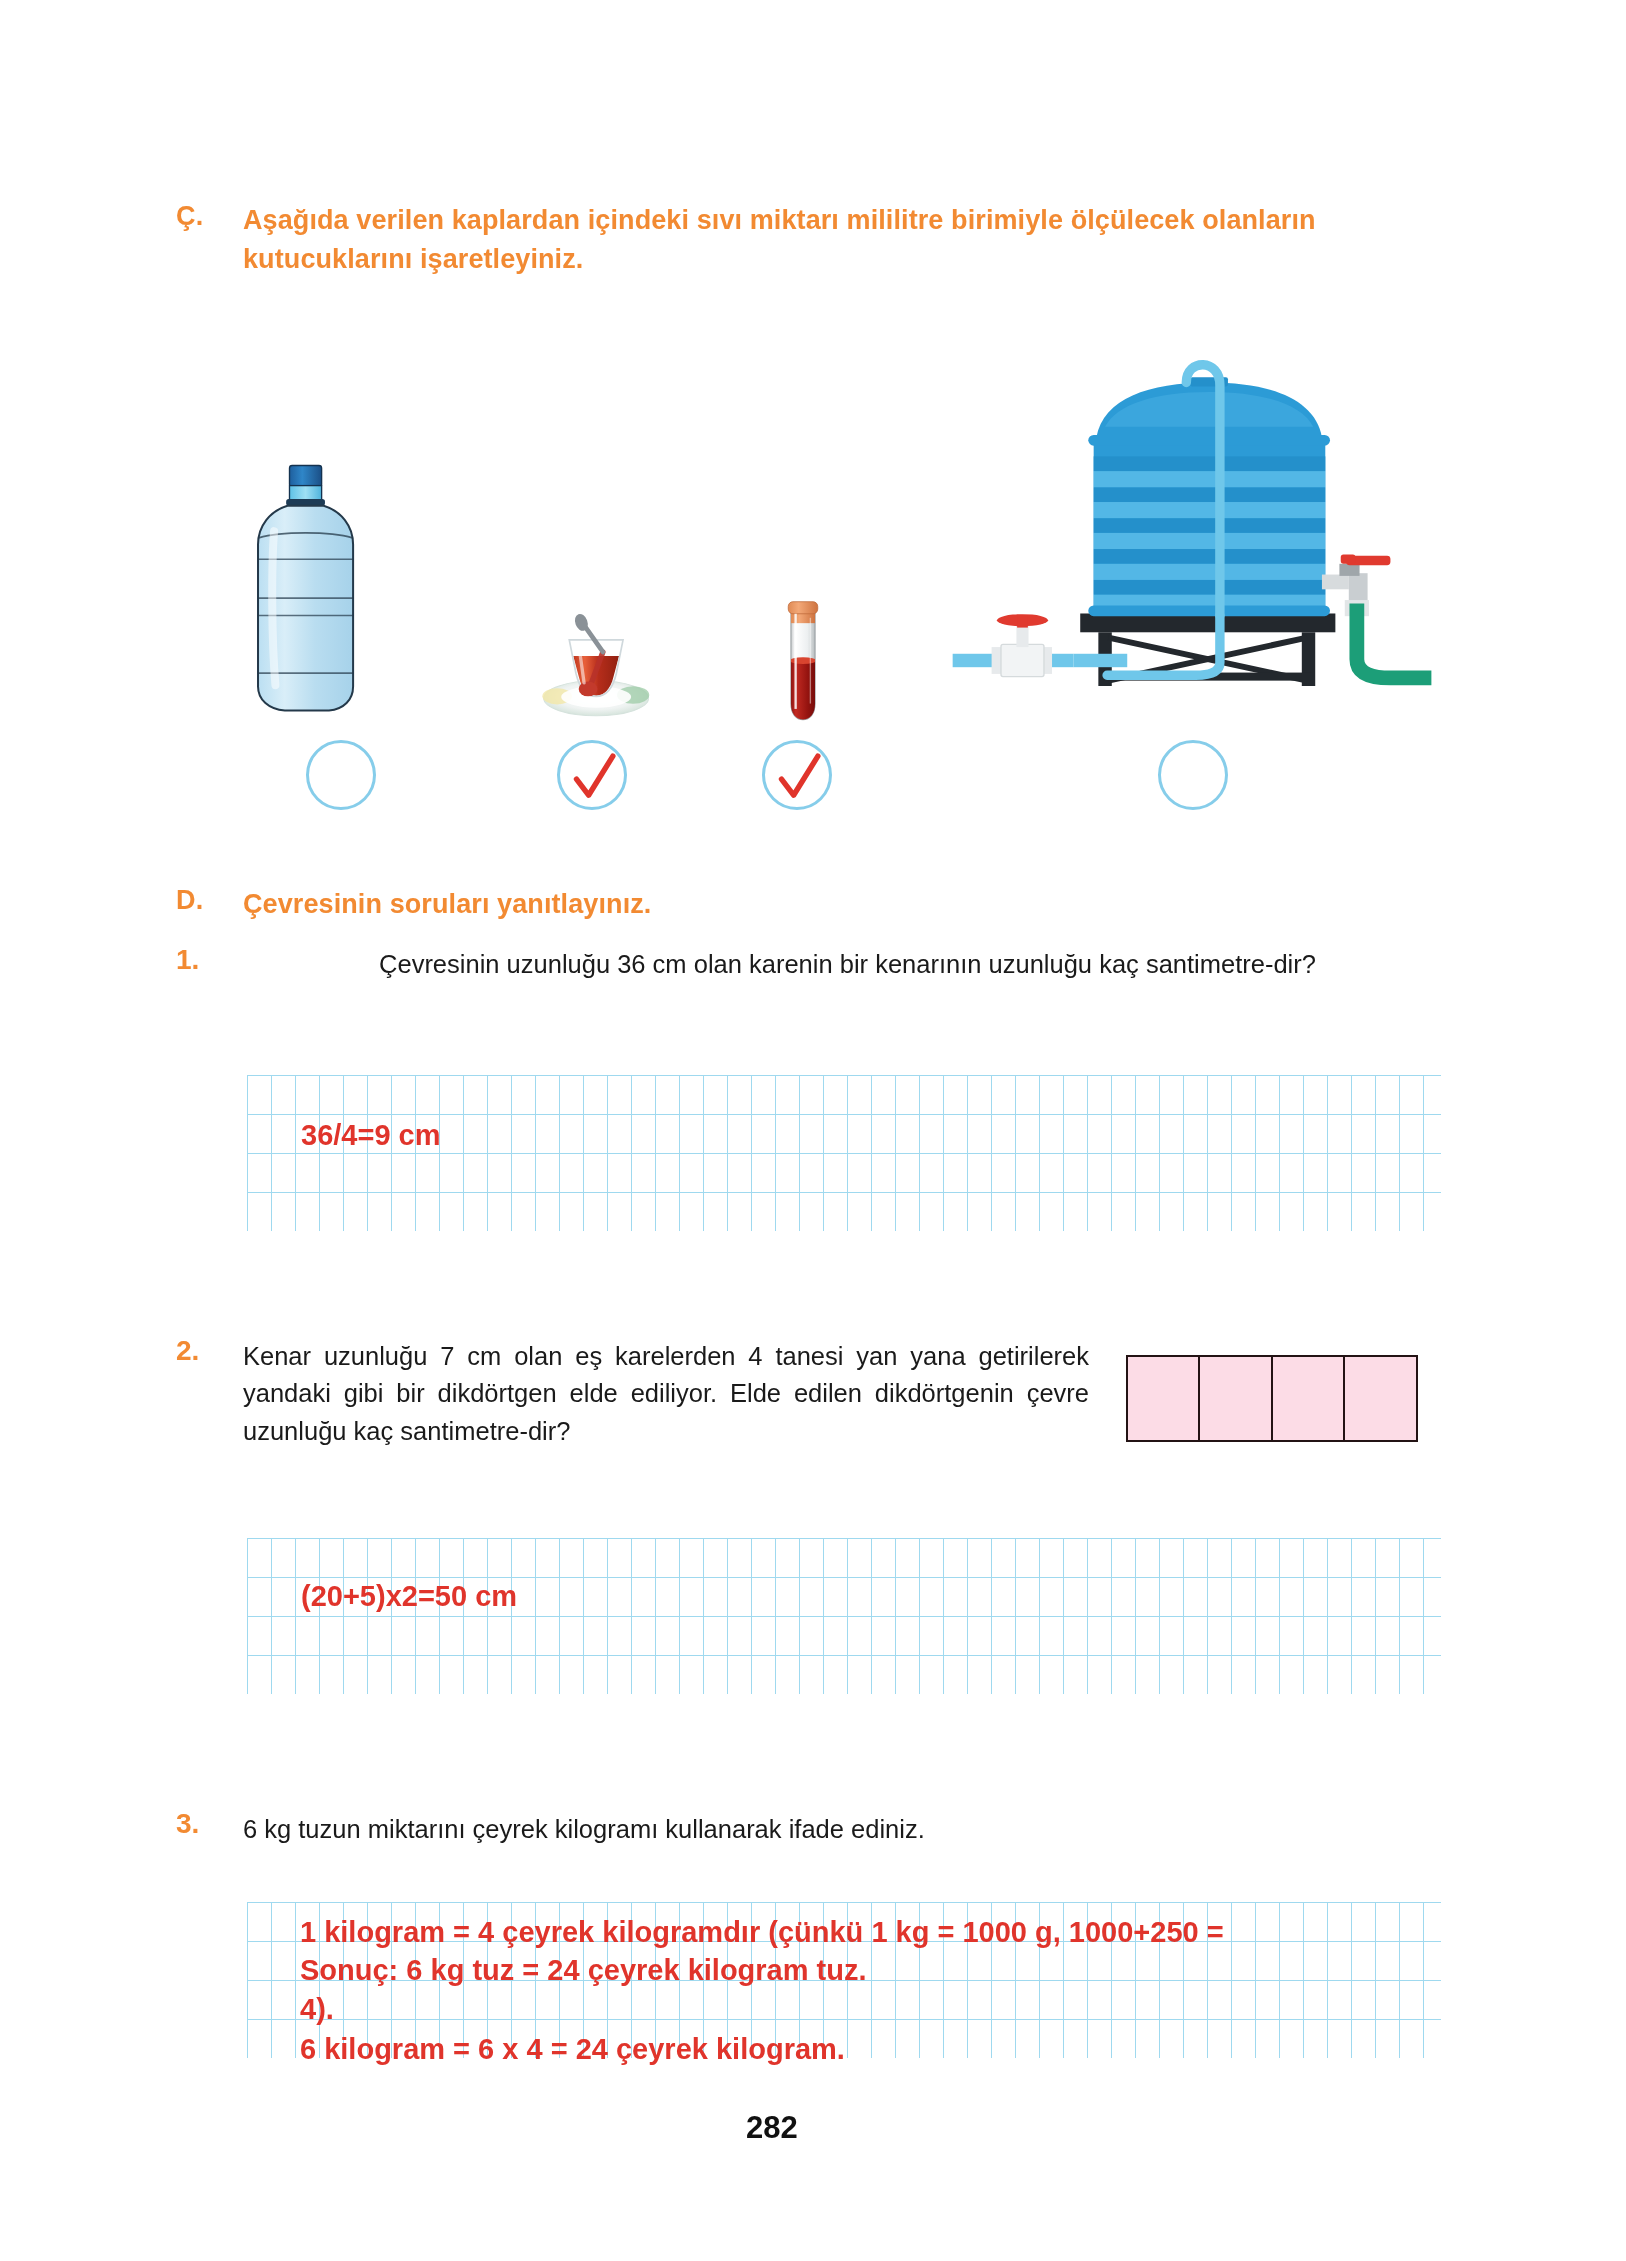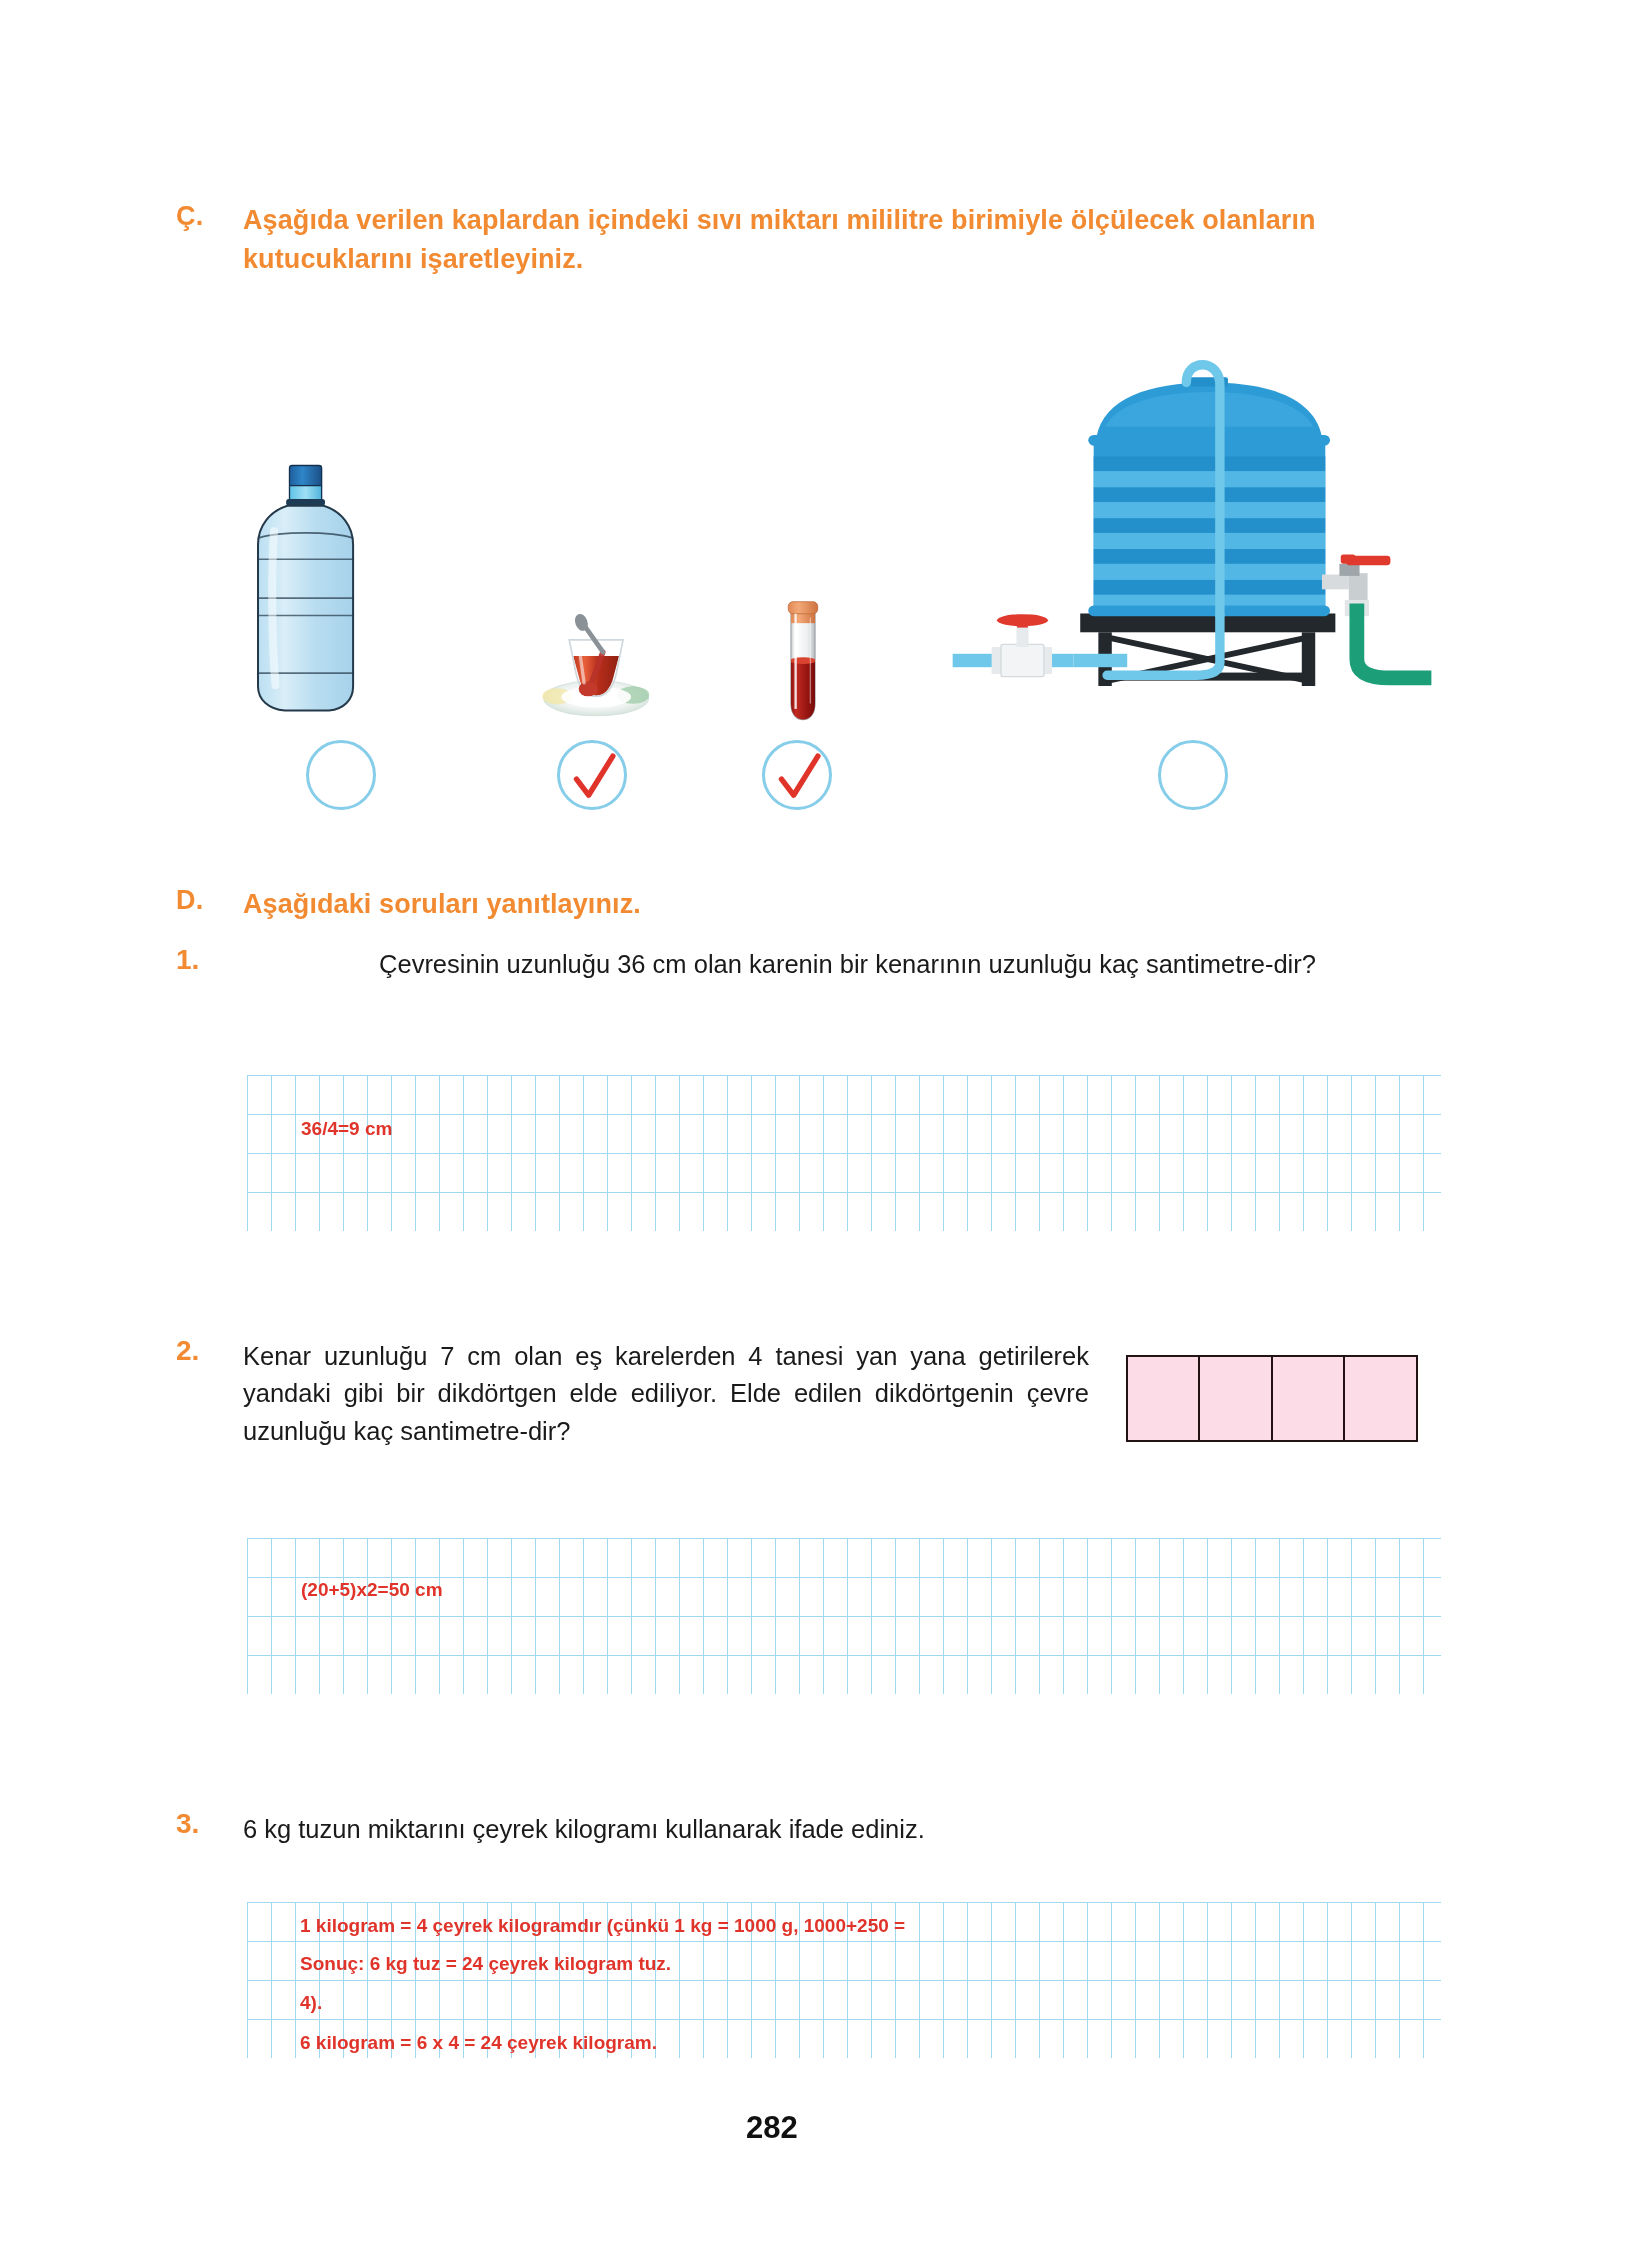--- a/index.html
+++ b/index.html
@@ -20,21 +20,21 @@
     line-height:1.45;letter-spacing:0.1px;
   }
   .q-num{
     position:absolute;color:#F28A32;font-weight:bold;font-size:28px;
   }
   .q-text{
     position:absolute;color:#1a1a1a;font-size:25.5px;line-height:1.47;
   }
   .q-text.justify{text-align:justify;}
   .answer{
-    position:absolute;color:#E0342B;font-weight:bold;font-size:19px;
+    position:absolute;color:#E0342B;font-weight:bold;font-size:29px;
     line-height:1.35;white-space:pre;
   }
   .pagenum{
     position:absolute;color:#111;font-weight:bold;font-size:31px;
     text-align:left;
   }
 
   
   .grid{
     position:absolute;
@@ -243,21 +243,21 @@
   </svg>
 
   <div class="circle" style="left:762px;top:740px;width:70px;height:70px;"></div>
   <svg class="tick" style="left:768px;top:744px;" width="62" height="62" viewBox="0 0 92 92">
     <path d="M20 52 L38 76 L74 18" fill="none" stroke="#E0342B" stroke-width="8" stroke-linecap="round" stroke-linejoin="round"></path>
   </svg>
 
   <div class="circle" style="left:1158px;top:740px;width:70px;height:70px;"></div>
 
   <div class="sec-letter" style="left:176px;top:885px;">D.</div>
-  <div class="sec-title" style="left:243px;top:885px;width:1075px;">Aşağıdaki soruları yanıtlayınız.</div>
+  <div class="sec-title" style="left:243px;top:885px;width:1075px;">Çevresinin soruları yanıtlayınız.</div>
 
   <div class="q-num" style="left:176px;top:944px;">1.</div>
   <div class="q-text" style="left:243px;top:946px;width:1209px;text-align:center;">Çevresinin uzunluğu 36 cm olan karenin bir kenarının uzunluğu kaç santimetre-dir?</div>
 
   <div class="grid g1" style="left:247px;top:1075px;width:1194px;height:156px;"></div>
   <div class="answer" style="left:301px;top:1116px;">36/4=9 cm</div>
 
   <div class="q-num" style="left:176px;top:1335px;">2.</div>
   <div class="q-text justify" style="left:243px;top:1338px;width:846px;">Kenar uzunluğu 7 cm olan eş karelerden 4 tanesi yan yana getirilerek yandaki gibi bir dikdörtgen elde ediliyor. Elde edilen dikdörtgenin çevre uzunluğu kaç santimetre-dir?</div>
 

